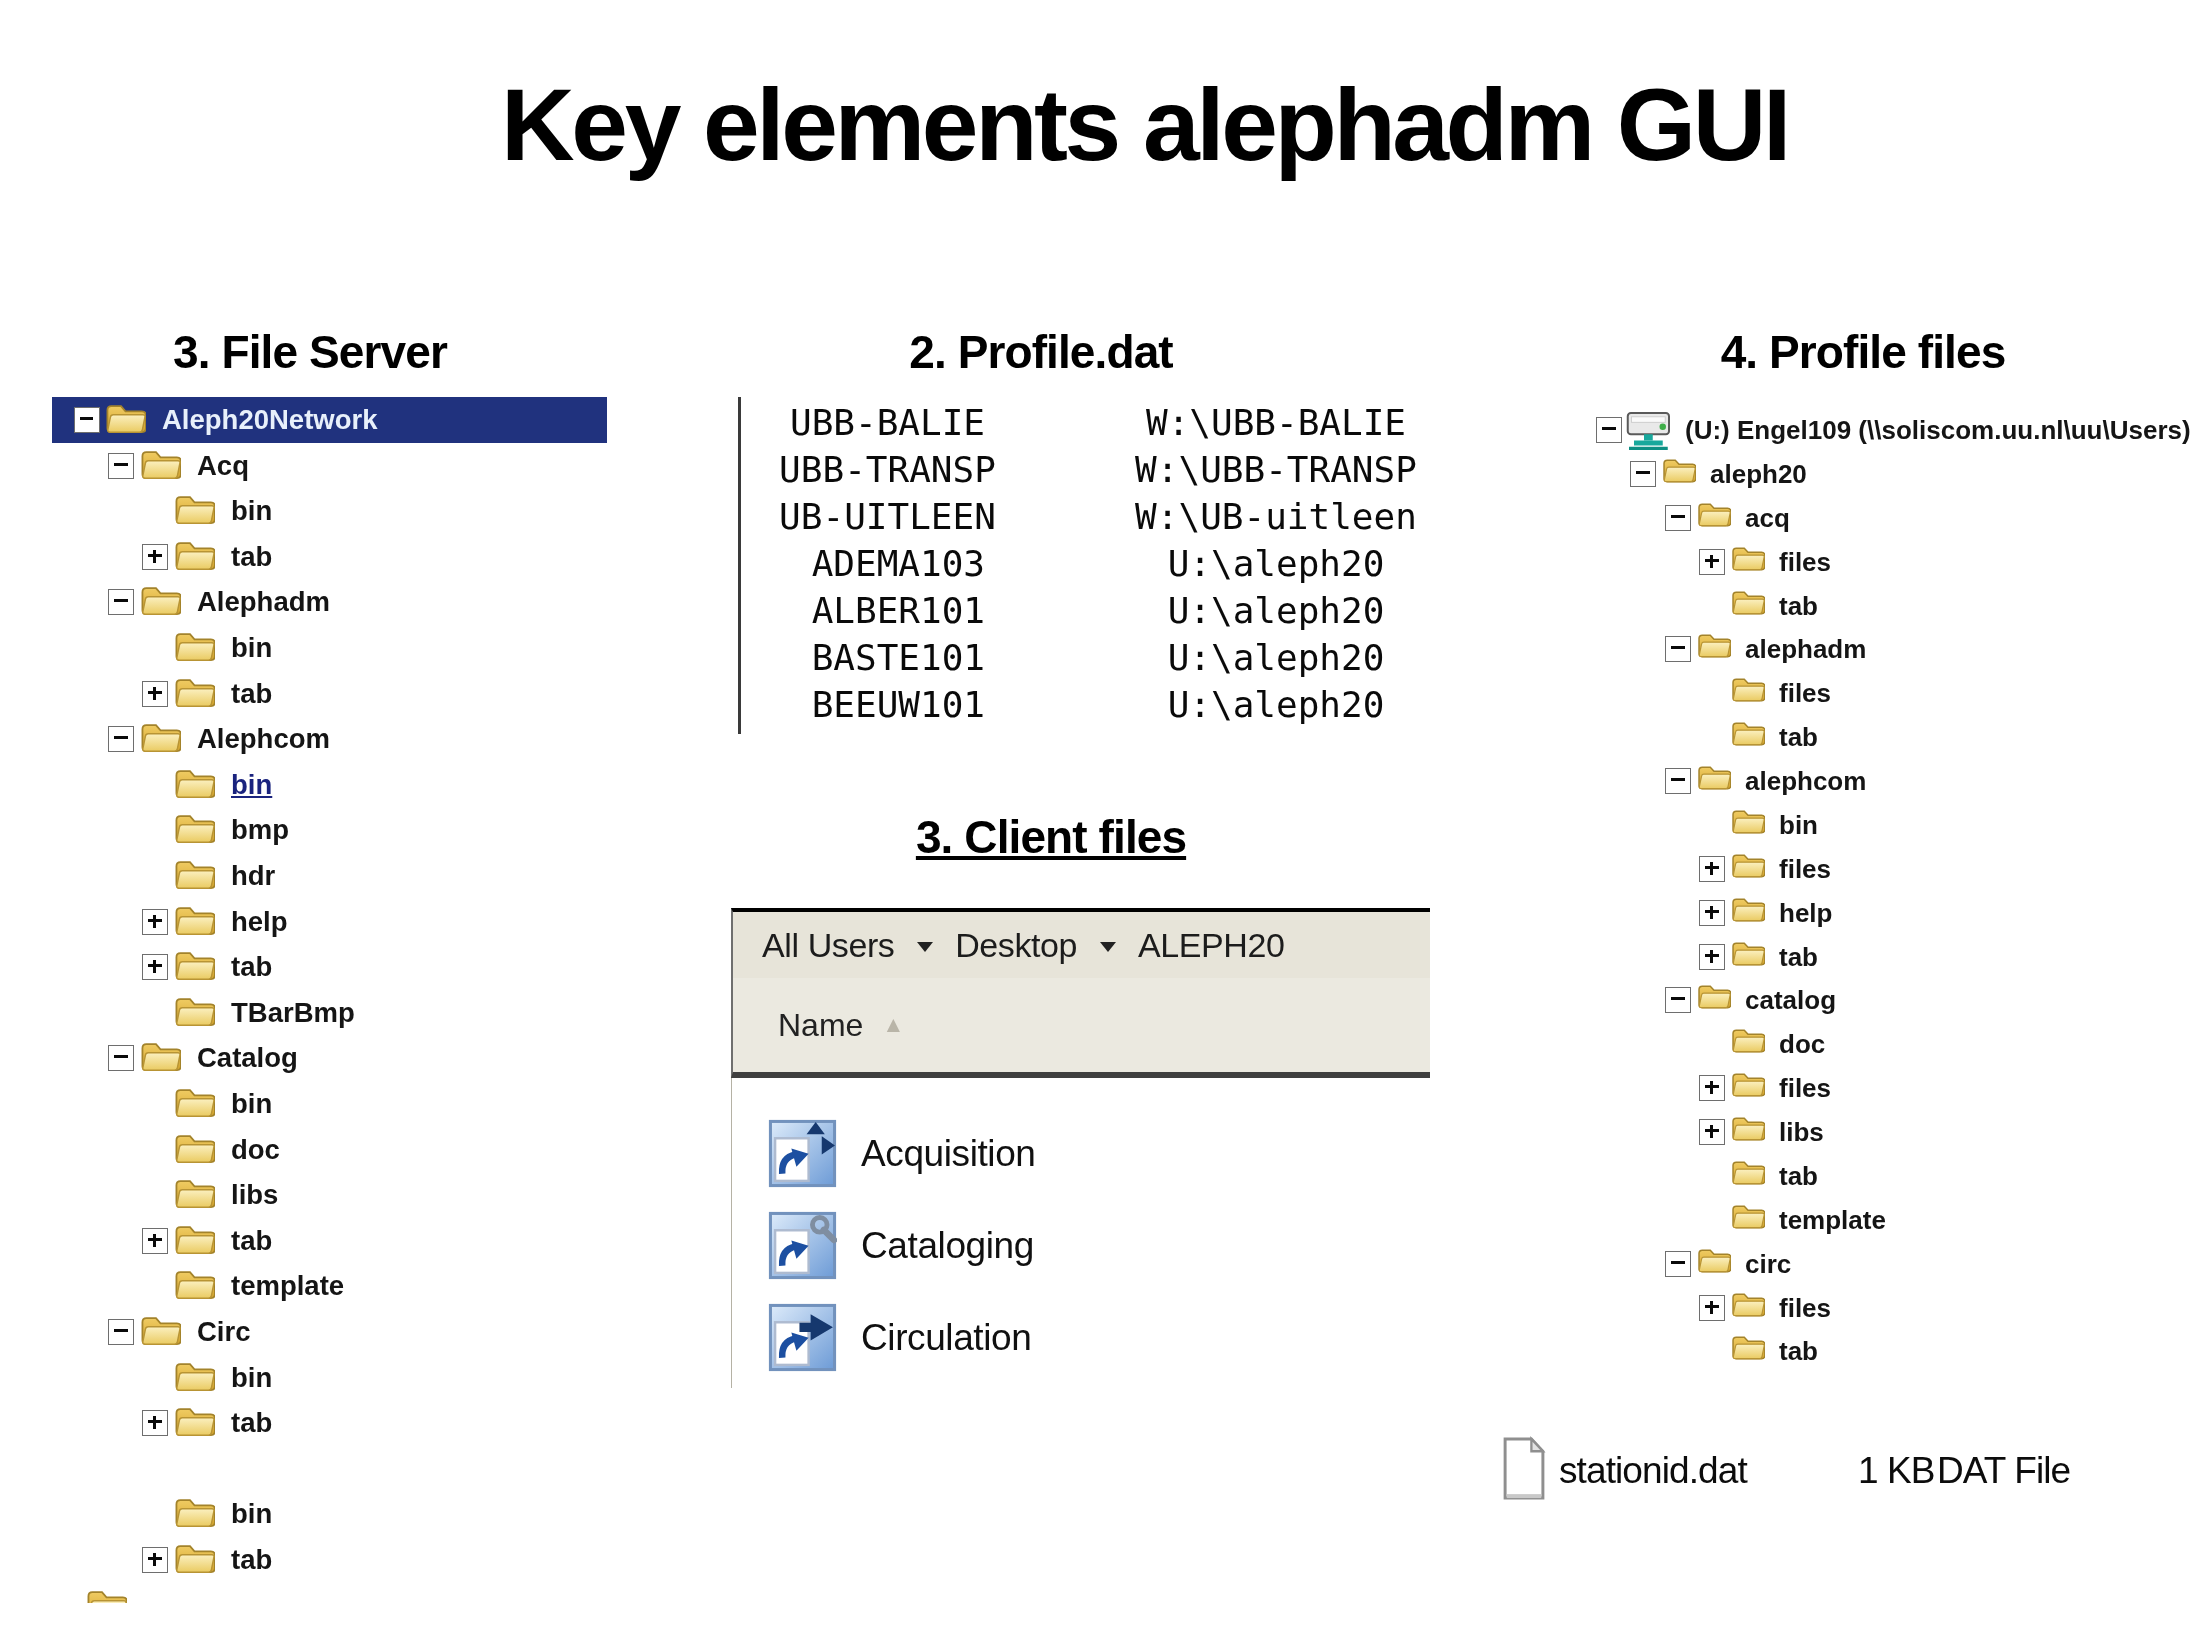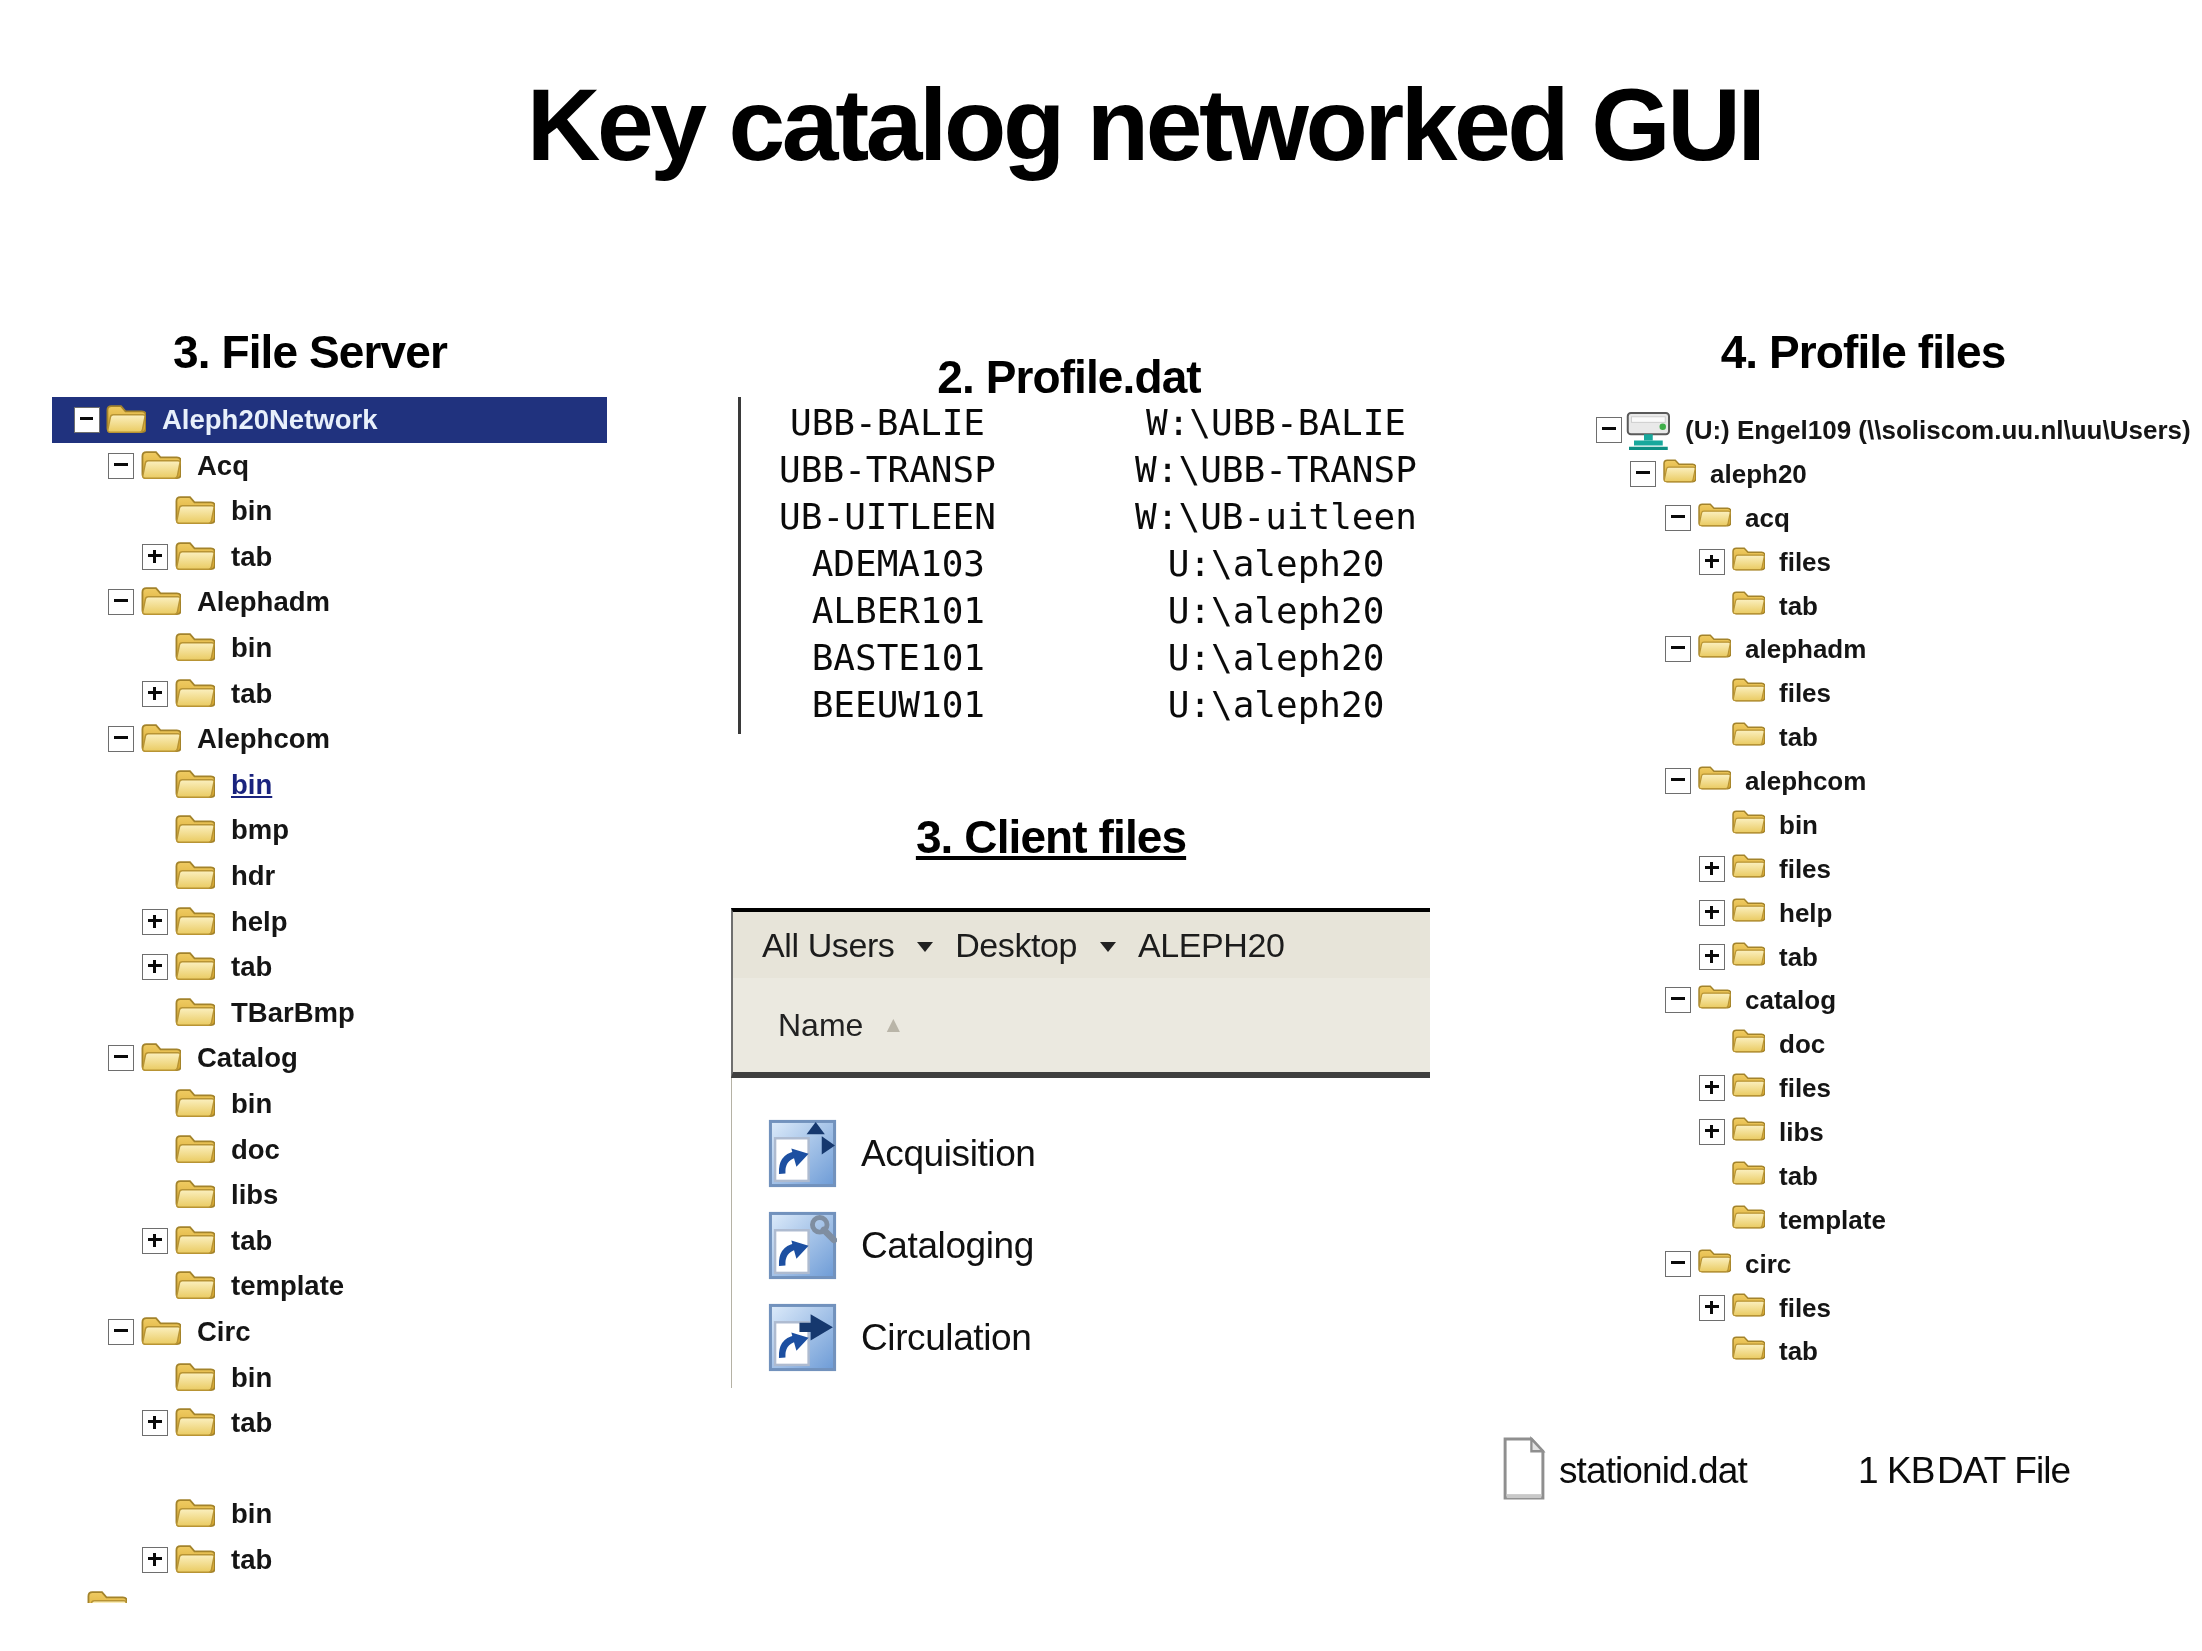--- a/index.html
+++ b/index.html
@@ -5,21 +5,21 @@
   html,body{margin:0;padding:0;background:#fff;}
   #stage{position:relative;width:2203px;height:1652px;background:#ffffff;overflow:hidden;
          font-family:"Liberation Sans",sans-serif;color:#111;}
 
   
   .slide-title{position:absolute;left:86px;top:67px;width:2117px;text-align:center;
     font-size:102px;font-weight:700;letter-spacing:-3.4px;color:#000;}
   .sec-head{position:absolute;width:482px;text-align:center;font-size:46px;font-weight:700;
     letter-spacing:-0.9px;color:#000;}
   #h-fs{left:69px;top:325px;}
-  #h-pd{left:828px;top:325px;margin-top:25px;}
+  #h-pd{left:800px;top:325px;}
   #h-pf{left:1622px;top:325px;}
   #h-cf{left:810px;top:810px;text-decoration:underline;}
 
   
   .tree{position:absolute;}
   #left-tree{left:52px;top:397px;width:555px;height:1206px;overflow:hidden;}
   #right-tree{left:1590px;top:408px;width:613px;height:989px;}
   .trow{position:absolute;left:0;width:100%;height:46px;}
   #right-tree .trow{height:44px;}
   .trow.sel{background:#20327E;}
@@ -85,21 +85,21 @@
         <stop offset="0" stop-color="#FBF0C0"></stop>
           <stop offset="1" stop-color="#EACB62"></stop>
       </linearGradient>
       <linearGradient id="shortGrad" x1="0" y1="0" x2="1" y2="1">
         <stop offset="0" stop-color="#DDEBFA"></stop>
           <stop offset="1" stop-color="#6D9BD6"></stop>
       </linearGradient>
     </defs>
   </svg>
 
-  <div class="slide-title">Key catalog networked GUI</div>
+  <div class="slide-title">Key elements alephadm GUI</div>
 
   <div class="sec-head" id="h-fs">3. File Server</div>
   <div class="sec-head" id="h-pd">2. Profile.dat</div>
   <div class="sec-head" id="h-pf">4. Profile files</div>
   <div class="sec-head" id="h-cf">3. Client files</div>
 
   <div class="tree" id="left-tree">
       <div class="trow sel" style="top: 0px;">
         <span class="expander" style="left:21.5px"></span>
         <span class="ficon" style="left:53px">

